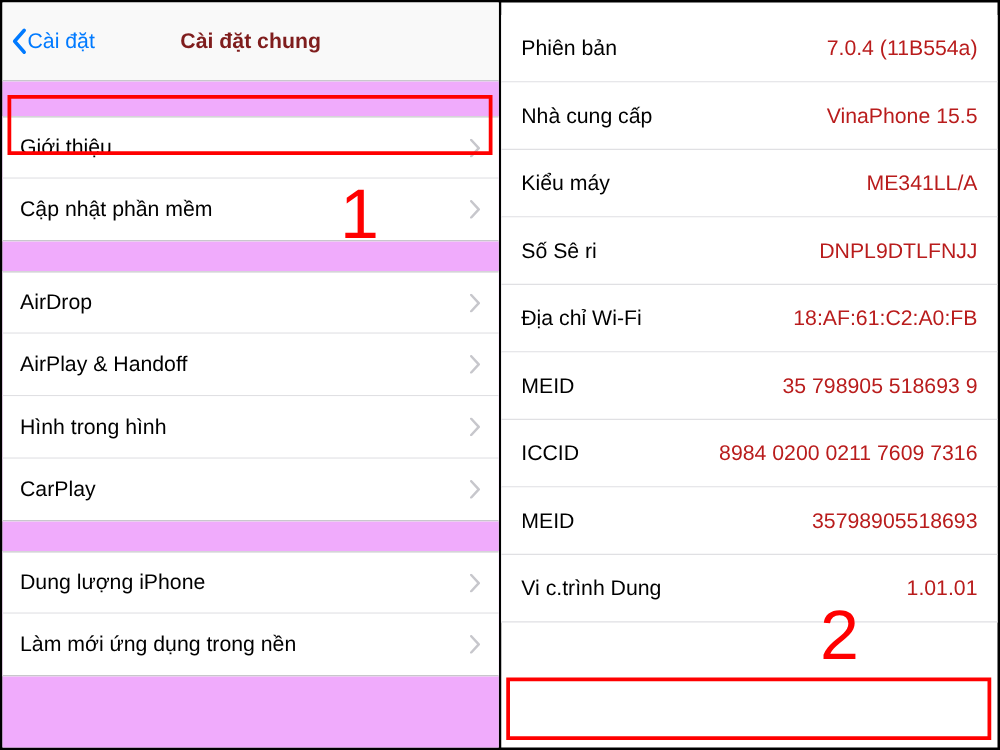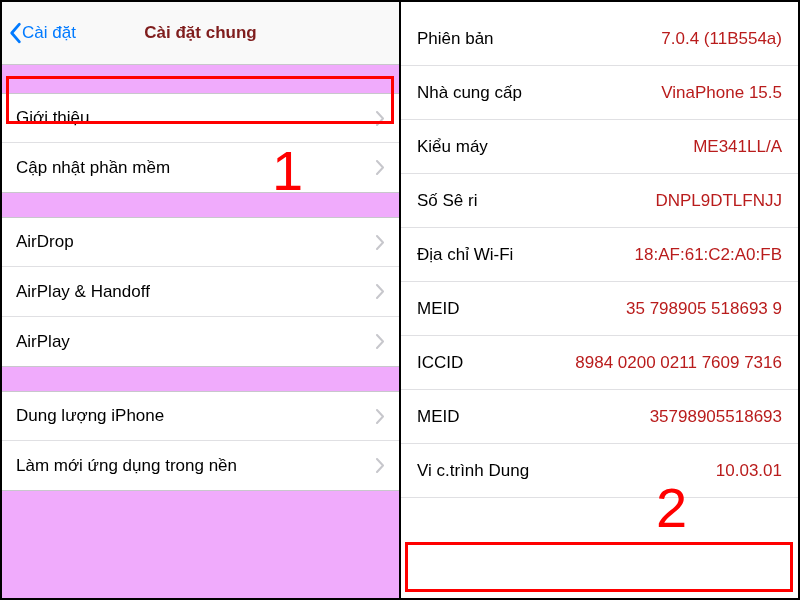--- a/index.html
+++ b/index.html
@@ -151,21 +151,29 @@
         </div>
         <div class="row">
           <span class="row-label">AirPlay &amp; Handoff</span>
           <span class="chevron">
               <svg viewBox="0 0 9 15">
                 <path d="M1 1 L7 7.5 L1 14" stroke="#c7c7cc" stroke-width="2" fill="none" stroke-linecap="round" stroke-linejoin="round"></path>
               </svg>
             </span>
         </div>
         <div class="row">
-          <span class="row-label">AirPlay</span>
+          <span class="row-label">Hình trong hình</span>
+          <span class="chevron">
+              <svg viewBox="0 0 9 15">
+                <path d="M1 1 L7 7.5 L1 14" stroke="#c7c7cc" stroke-width="2" fill="none" stroke-linecap="round" stroke-linejoin="round"></path>
+              </svg>
+            </span>
+        </div>
+        <div class="row">
+          <span class="row-label">CarPlay</span>
           <span class="chevron">
               <svg viewBox="0 0 9 15">
                 <path d="M1 1 L7 7.5 L1 14" stroke="#c7c7cc" stroke-width="2" fill="none" stroke-linecap="round" stroke-linejoin="round"></path>
               </svg>
             </span>
         </div>
       </div>
 
       <div class="section">
         <div class="row">
@@ -219,20 +227,20 @@
     <div class="info-row">
       <span class="info-label">ICCID</span>
       <span class="info-value">8984 0200 0211 7609 7316</span>
     </div>
     <div class="info-row">
       <span class="info-label">MEID</span>
       <span class="info-value">35798905518693</span>
     </div>
     <div class="info-row">
       <span class="info-label">Vi c.trình Dung</span>
-      <span class="info-value">10.03.01</span>
+      <span class="info-value">1.01.01</span>
     </div>
 
     <div class="highlight-box" style="left:4px; bottom:6px; width:388px; height:50px;"></div>
     <div class="annot" style="left:255px; bottom:58px;">2</div>
   </div>
 
 </div>
 
 </body></html>

